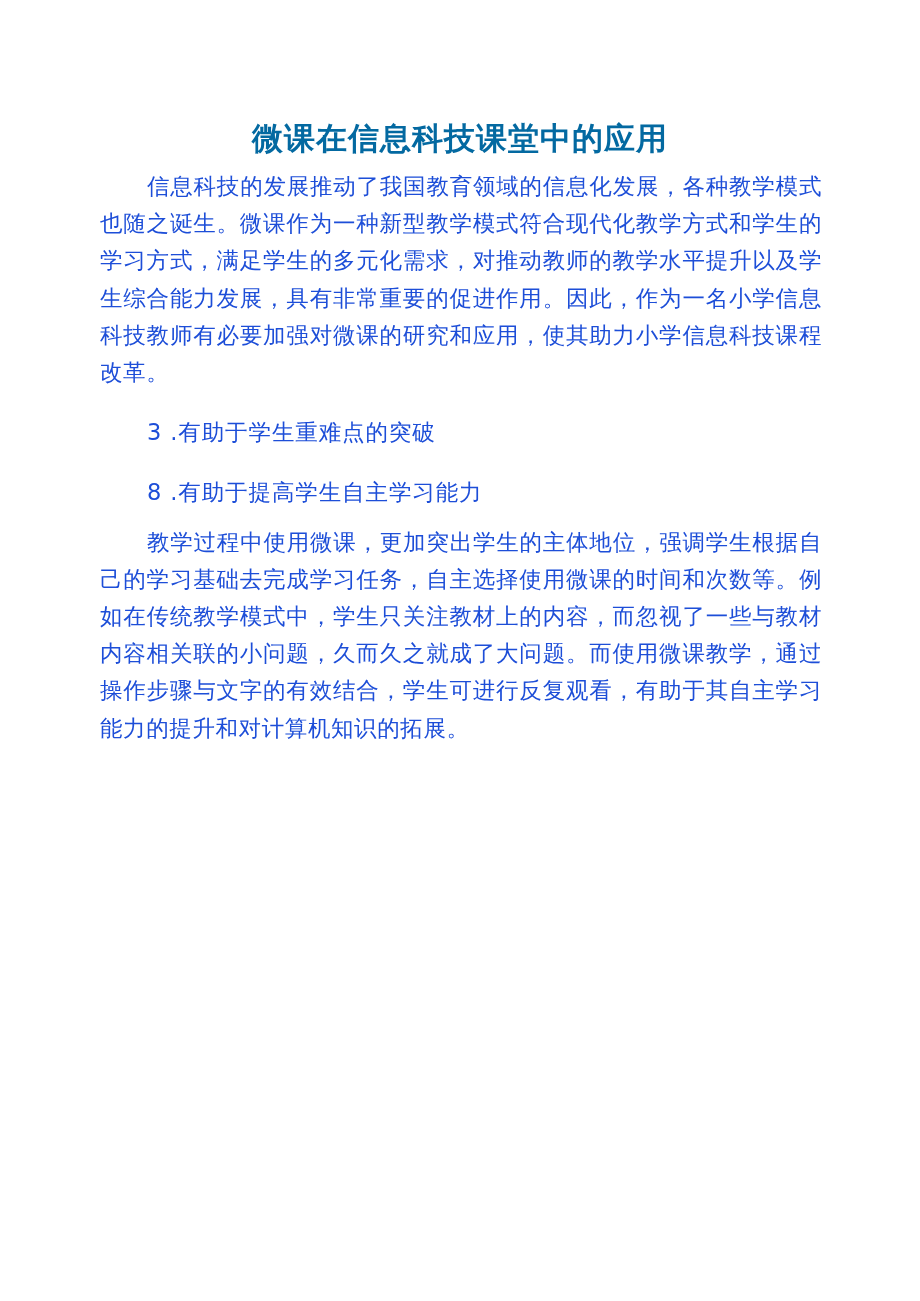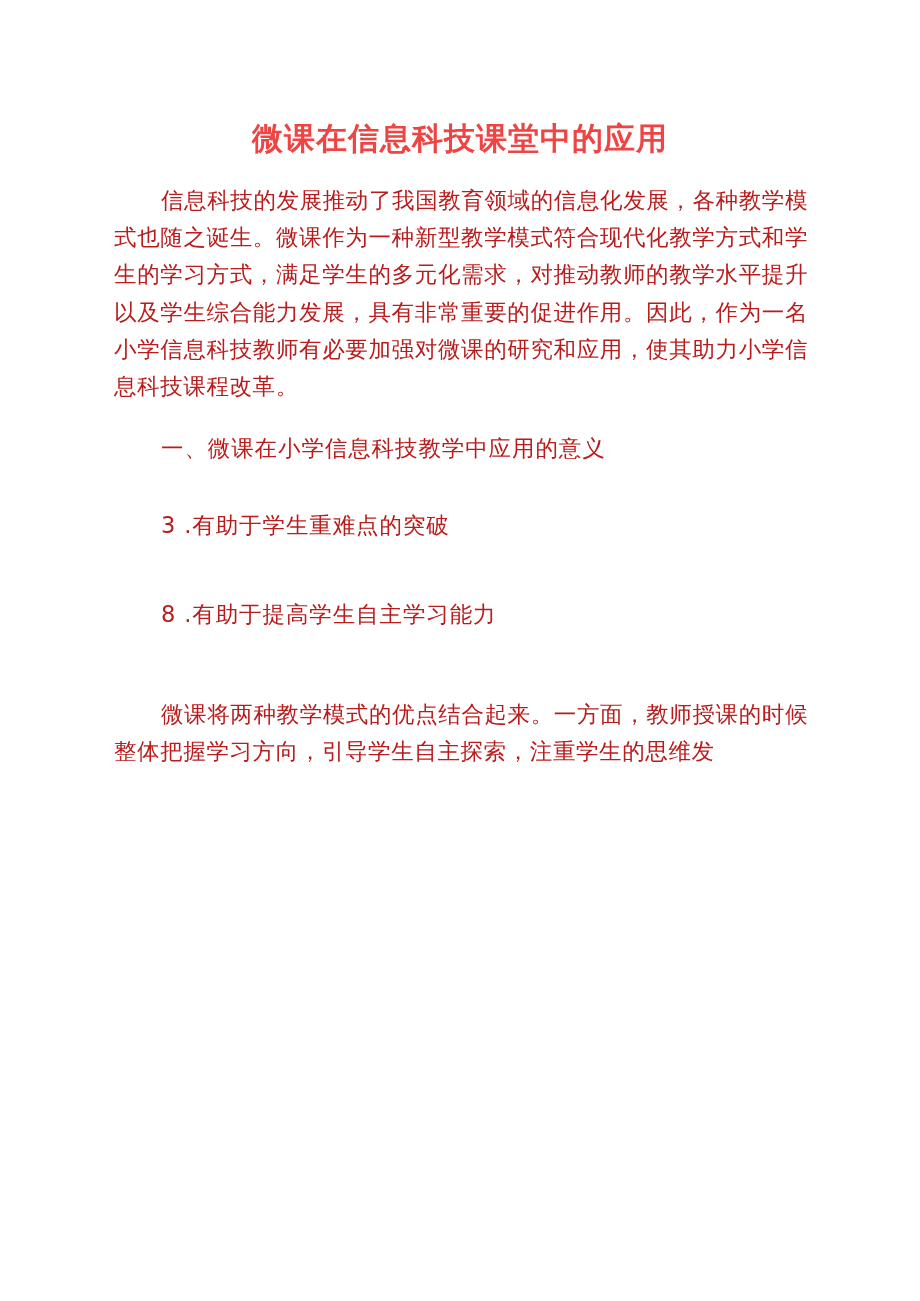--- a/index.html
+++ b/index.html
@@ -26,43 +26,43 @@
   .doc-title {
     position: absolute;
     top: 96px;
     left: 0;
     width: 920px;
     text-align: center;
     font-family: "Liberation Serif", "DejaVu Serif", serif;
     font-size: 31px;
     font-weight: 700;
     letter-spacing: 1px;
-    color: #ef4444;
+    color: #0369a1;
     line-height: 44px;
     white-space: nowrap;
   }
 
   
   .doc-body {
     position: absolute;
     top: 168px;
     left: 100px;
     width: 722px;
   }
 
   .para,
   .heading {
     font-family: "DejaVu Sans", "Liberation Sans", sans-serif;
     font-size: 22.5px;
     line-height: 37.2px;
-    color: #b91c1c;
+    color: #1d4ed8;
     letter-spacing: 0.6px;
     text-align: justify;
     text-justify: inter-character;
-    margin: 14px;
+    margin: 0;
     text-indent: 47px;
     word-break: break-all;
   }
 
   .para {
     margin-bottom: 0px;
   }
 
   
   .heading {
@@ -86,37 +86,36 @@
 <div id="page">
 
   <h1 class="doc-title">微课在信息科技课堂中的应用</h1>
 
   <div class="doc-body">
 
     <p class="para">信息科技的发展推动了我国教育领域的信息化发展，各种教学模式也随之诞生。微课作为一种新型教学模式符合现代化教学方式和学生的学习方式，满足学生的多元化需求，对推动教师的教学水平提升以及学生综合能力发展，具有非常重要的促进作用。因此，作为一名小学信息科技教师有必要加强对微课的研究和应用，使其助力小学信息科技课程改革。</p>
 
     <div class="gap-sm"></div>
 
-    <p class="heading">一、微课在小学信息科技教学中应用的意义</p>
 
     <div class="gap-md"></div>
 
     <p class="heading">3 .有助于学生重难点的突破</p>
 
     <div class="gap-md"></div>
 
 
     <div class="gap-sm"></div>
 
     <p class="heading">8 .有助于提高学生自主学习能力</p>
 
     <div class="gap-md"></div>
 
+    <p class="para">教学过程中使用微课，更加突出学生的主体地位，强调学生根据自己的学习基础去完成学习任务，自主选择使用微课的时间和次数等。例如在传统教学模式中，学生只关注教材上的内容，而忽视了一些与教材内容相关联的小问题，久而久之就成了大问题。而使用微课教学，通过操作步骤与文字的有效结合，学生可进行反复观看，有助于其自主学习能力的提升和对计算机知识的拓展。</p>
 
     <div class="gap-sm"></div>
 
 
     <div class="gap-md"></div>
 
-    <p class="para clipped">微课将两种教学模式的优点结合起来。一方面，教师授课的时候整体把握学习方向，引导学生自主探索，注重学生的思维发</p>
 
   </div>
 </div>
 
 </body></html>

